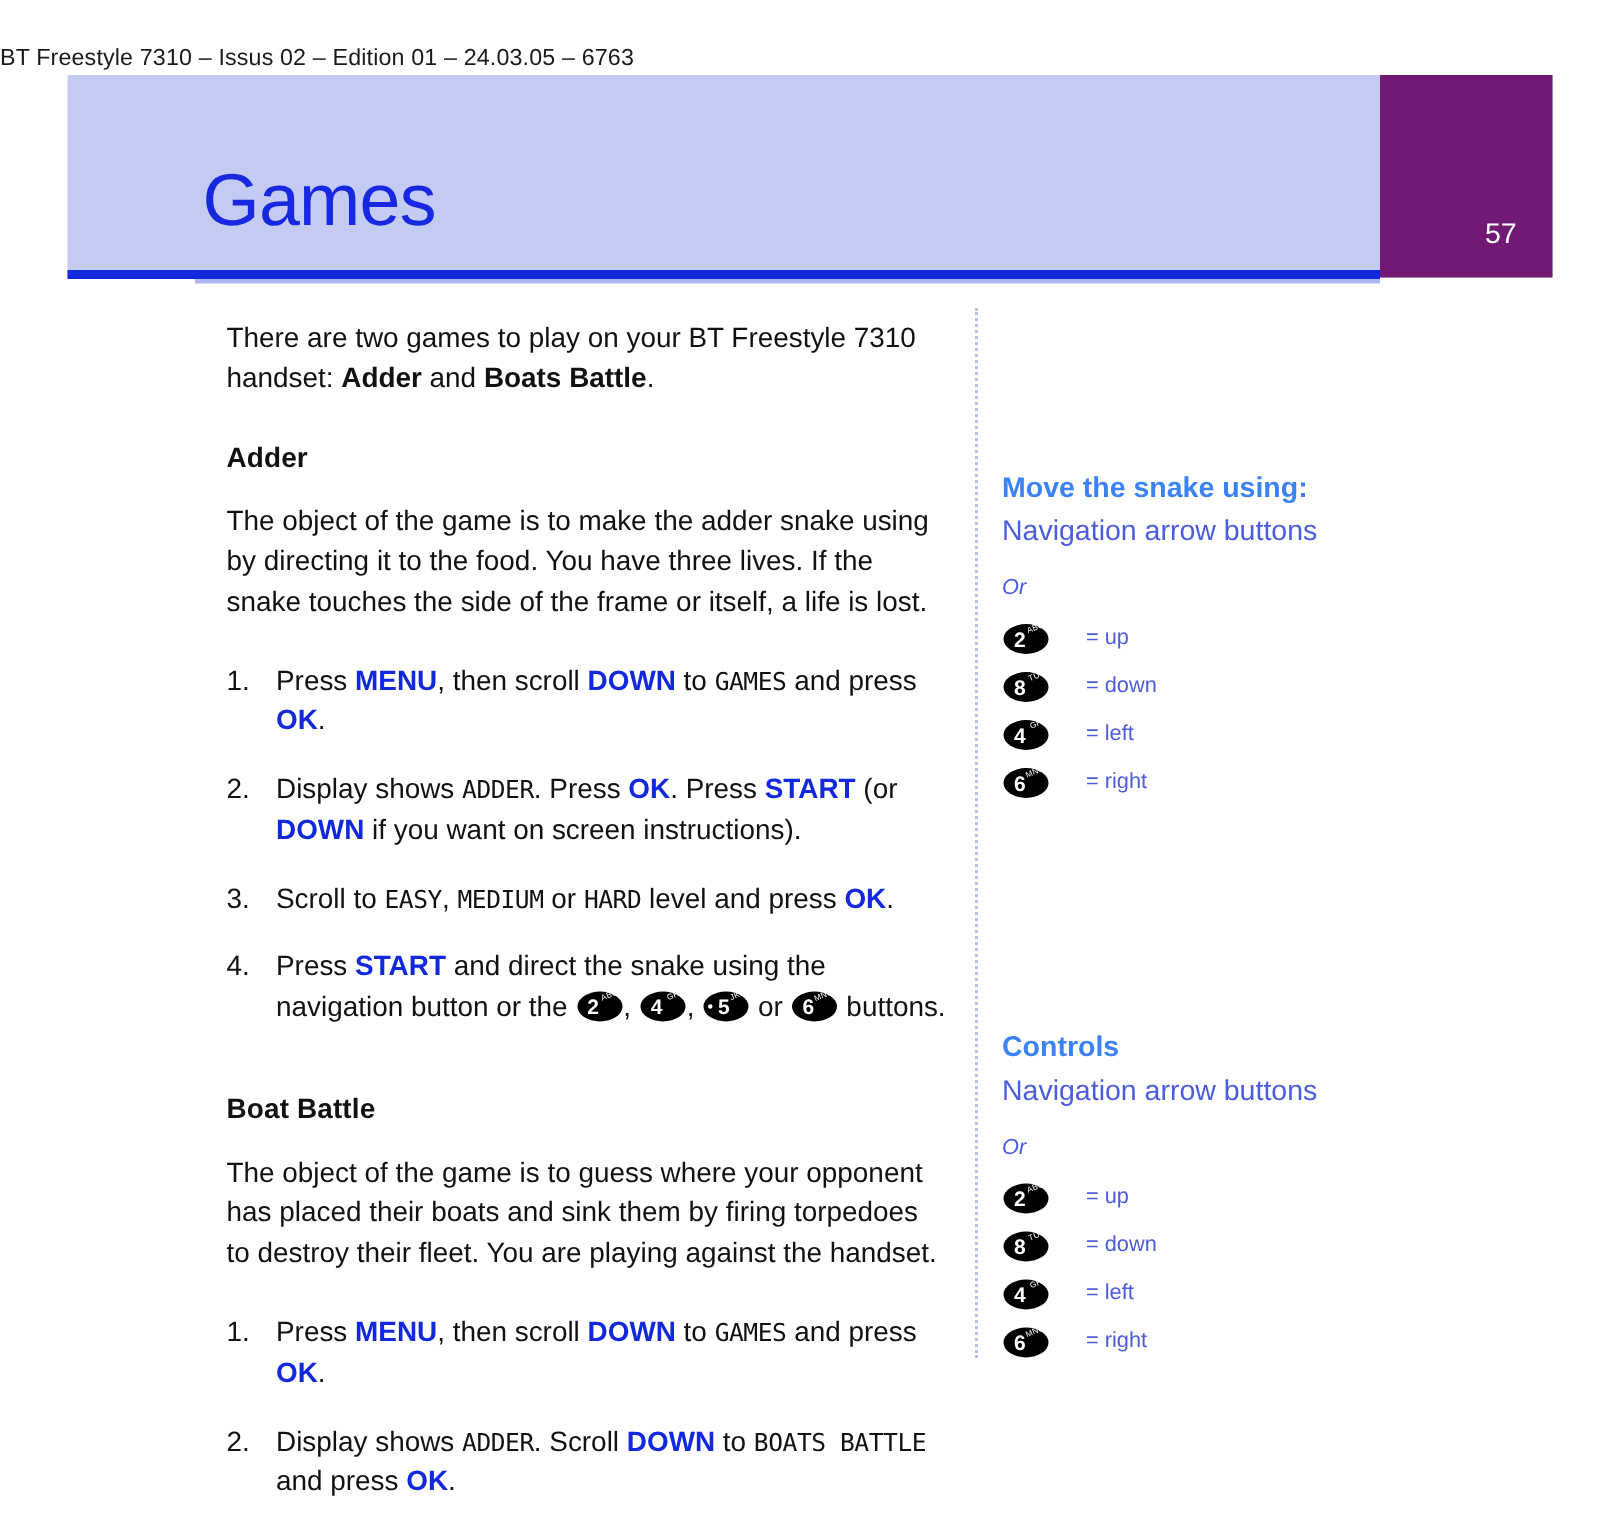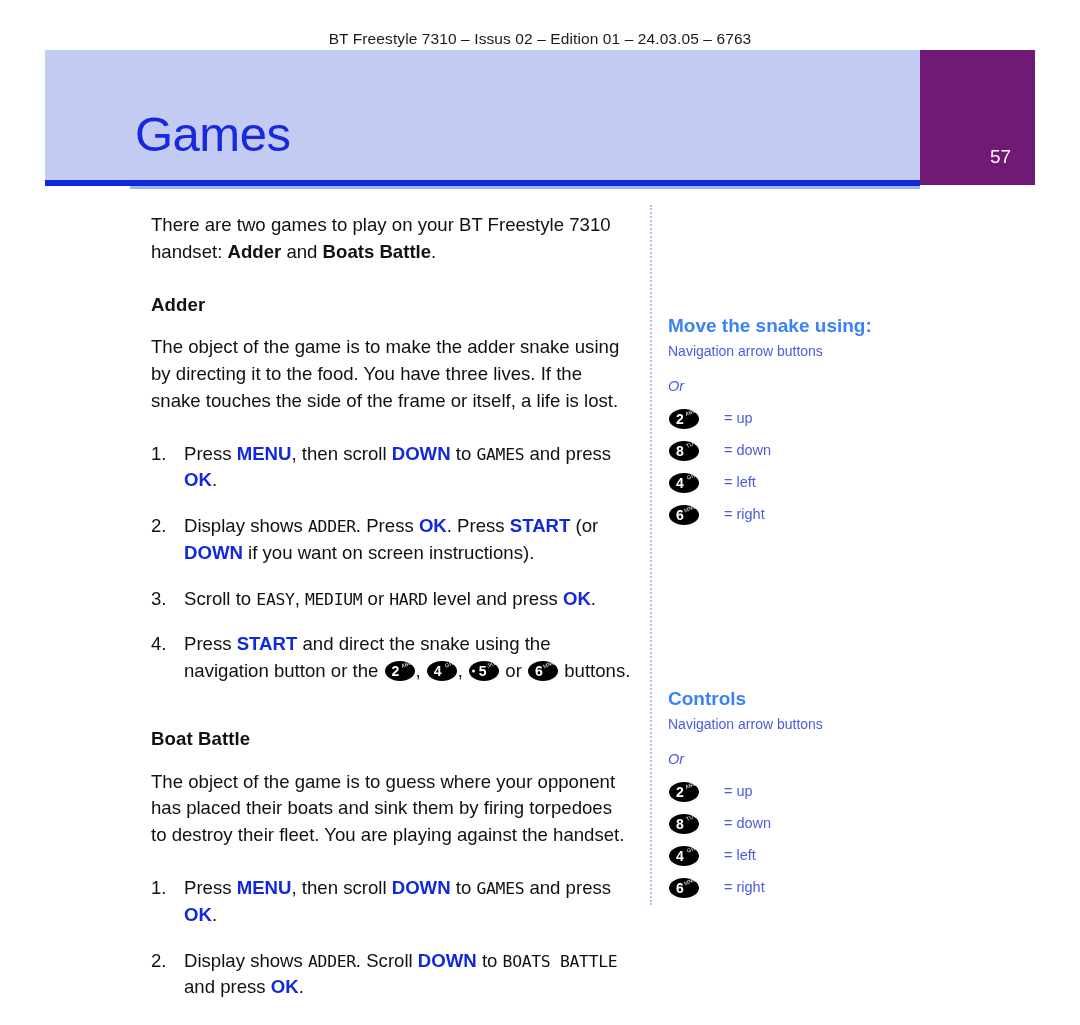--- a/index.html
+++ b/index.html
@@ -15,21 +15,20 @@
     color: #000000;
     overflow: hidden;
   }
 
   
   .doc-header {
     position: absolute;
     top: 30px;
     left: 0;
     width: 1080px;
-    text-align: center;
     font-size: 15.5px;
     color: #1a1a1a;
     letter-spacing: 0.1px;
   }
 
   
   .banner {
     position: absolute;
     left: 45px;
     top: 50px;
@@ -195,21 +194,21 @@
 
   .side-head {
     font-weight: bold;
     color: #3b82f6;
     margin: 0 0 3px 0;
     font-size: 19px;
   }
   .side-sub {
     color: #4a5ce0;
     margin: 0 0 16px 0;
-    font-size: 14px;
+    font-size: 19px;
   }
   .side-or {
     font-style: italic;
     color: #4a5ce0;
     margin: 0 0 13px 0;
     font-size: 14.5px;
   }
   .side-row {
     display: flex;
     align-items: center;

